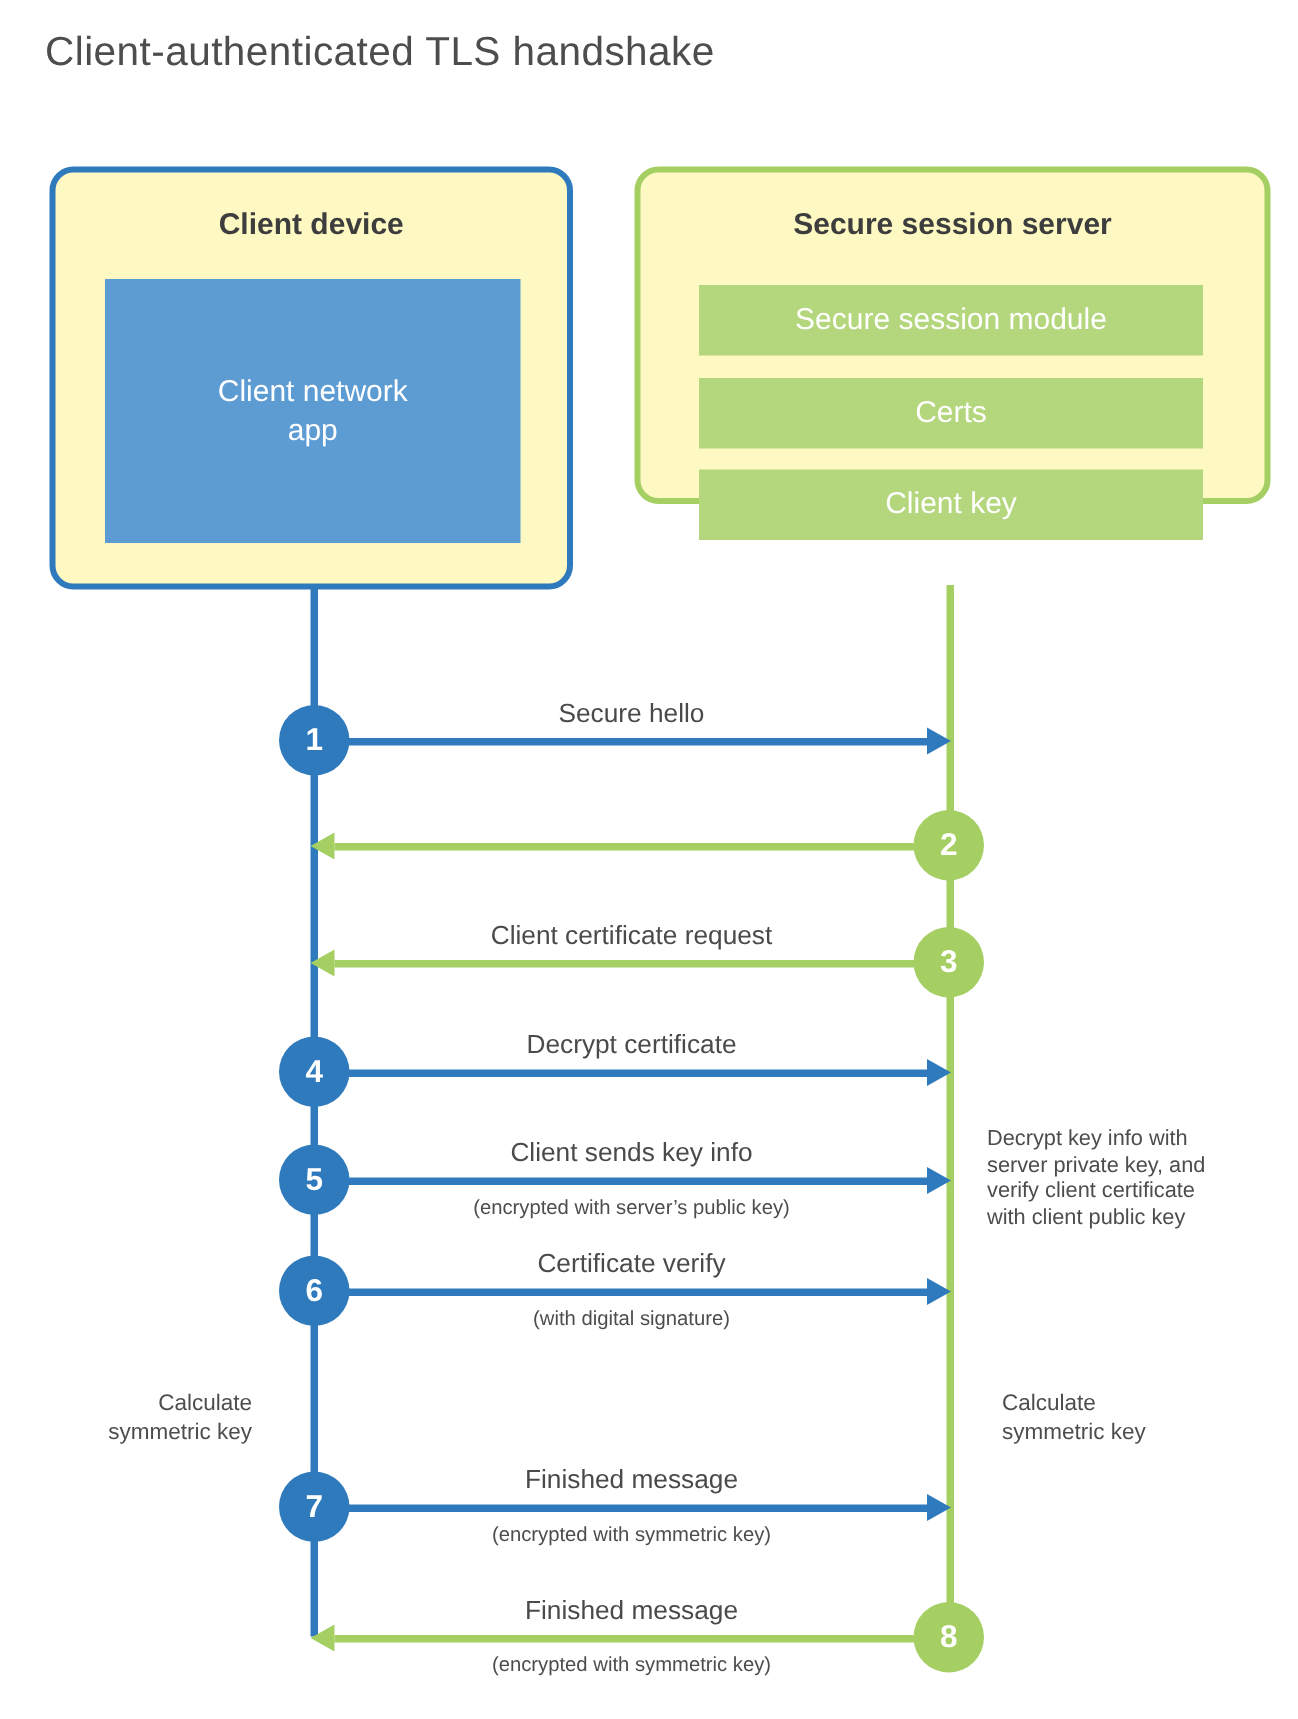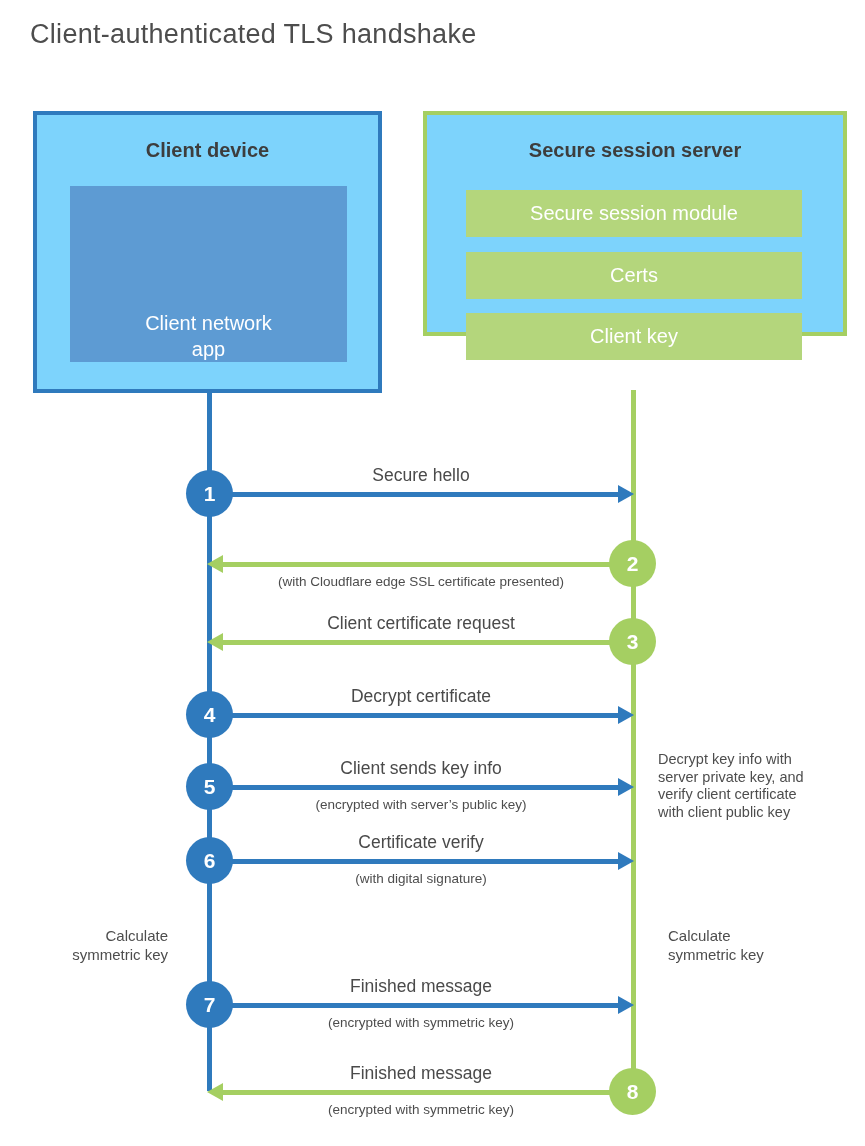--- a/index.html
+++ b/index.html
@@ -6,28 +6,28 @@
   .canvas {
     position:relative; width:865px; height:1146px; background:#ffffff;
     font-family:"Liberation Sans", sans-serif; overflow:hidden;
     --blue:#2f7abd; --blue-fill:#5d9bd3; --green:#a5cf62; --green-fill:#b4d67c;
     --text-dark:#3d3d3d; --text-mid:#4a4a4a;
   }
   .diagram-title {
     position:absolute; left:30px; top:19px; font-size:27px; font-weight:300;
     color:#4d4d4d; letter-spacing:0.3px;
   }
-  .actor-box { position:absolute; box-sizing:border-box; background:#7dd3fc; }
+  .actor-box { position:absolute; box-sizing:border-box; background:#fef9c3;border-radius:16px; }
   .client-box { left:33px; top:111px; width:349px; height:282px; border:4px solid var(--blue); }
   .server-box { left:423px; top:111px; width:424px; height:225px; border:4px solid var(--green); }
   .actor-title { text-align:center; font-weight:bold; font-size:20px; color:var(--text-dark); margin-top:24px; }
   .app-box {
     position:absolute; left:33px; top:71px; width:277px; height:176px;
     background:var(--blue-fill); color:#fff; font-size:20px;
-    display:flex; align-items:flex-end; justify-content:center; text-align:center;
+    display:flex; align-items:center; justify-content:center; text-align:center;
   }
   .app-box span { display:block; width:160px; line-height:26px; }
   .module-bar {
     position:absolute; left:39px; width:336px; height:47px; background:var(--green-fill);
     color:#fff; font-size:20px; display:flex; align-items:center; justify-content:center;
   }
   .bar-1 { top:75px; } .bar-2 { top:137px; } .bar-3 { top:198px; }
   .lifeline { position:absolute; width:5px; }
   .client-line { left:207px; top:391px; height:700px; background:var(--blue); }
   .server-line { left:631px; top:390px; height:702px; background:var(--green); }
@@ -81,21 +81,20 @@
   <div class="lifeline client-line"></div>
   <div class="lifeline server-line"></div>
 
   <div class="step-label" style="top:465px;">Secure hello</div>
   <div class="shaft blue" style="top:492px;"></div>
   <div class="head right" style="top:485px;"></div>
   <div class="step-circle blue" style="top:470px;">1</div>
 
   <div class="shaft green" style="top:562px;"></div>
   <div class="head left" style="top:555px;"></div>
-  <div class="step-sub" style="top:574px;">(with Cloudflare edge SSL certificate presented)</div>
   <div class="step-circle green" style="top:540px;">2</div>
 
   <div class="step-label" style="top:613px;">Client certificate request</div>
   <div class="shaft green" style="top:640px;"></div>
   <div class="head left" style="top:633px;"></div>
   <div class="step-circle green" style="top:618px;">3</div>
 
   <div class="step-label" style="top:686px;">Decrypt certificate</div>
   <div class="shaft blue" style="top:713px;"></div>
   <div class="head right" style="top:706px;"></div>

